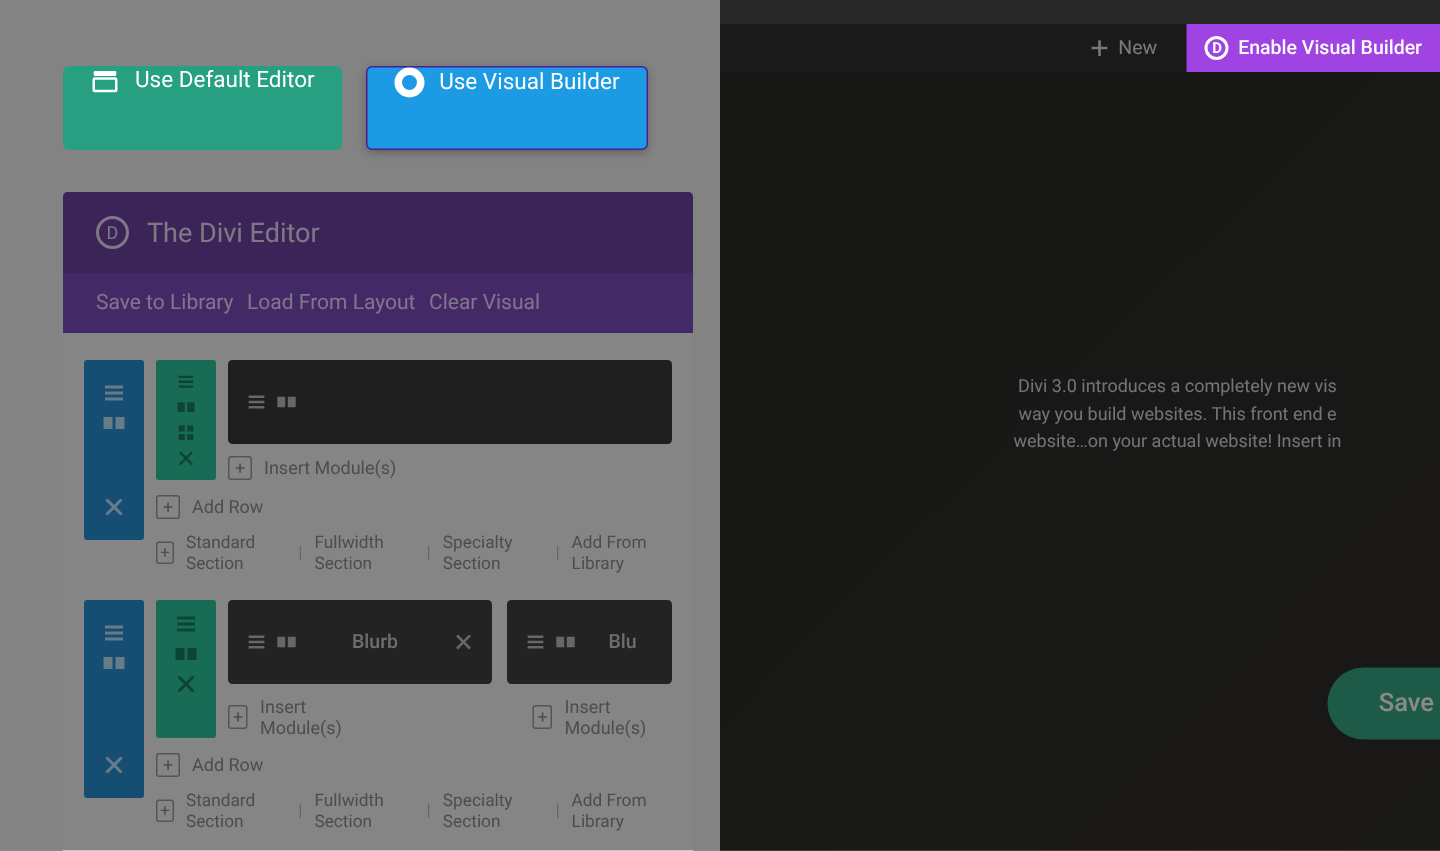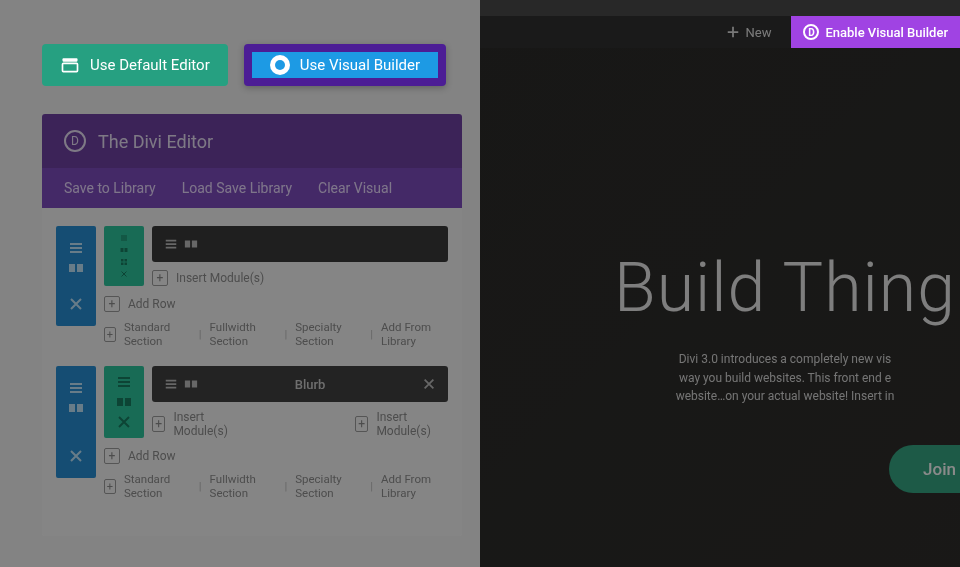--- a/index.html
+++ b/index.html
@@ -14,40 +14,40 @@
 .tb-enable{background:#a043e3;color:#fff;padding:0 12px;font-weight:500}
 .tb-enable .circ{width:16px;height:16px;border:2px solid #fff;border-radius:50%;display:flex;align-items:center;justify-content:center;font-size:10px;font-weight:700}
 .hero{padding:200px 0 0 130px;text-align:center}
 .hero h1{font-size:68px;font-weight:300;color:#e9e9e9;letter-spacing:1px;margin-bottom:22px;white-space:nowrap}
 .hero p{font-size:12px;line-height:1.55;color:#d6d6d6;white-space:nowrap}
 .join{position:absolute;right:-30px;bottom:90px;background:#2ea37f;color:#fff;border-radius:28px;padding:14px 34px;font-size:17px;font-weight:500}
 
 
 .editor{position:absolute;left:0;top:0;width:480px;height:567px;background:#f1f1f1;padding:44px 18px 18px 42px}
 .topbtns{display:flex;gap:16px;margin-bottom:28px}
-.btn{display:flex;align-items:center;gap:10px;height:42px;border-radius:4px;padding:0 18px;font-size:15px;color:#fff;border:none}
+.btn{display:flex;gap:10px;height:56px;border-radius:4px;padding:0 18px;font-size:15px;color:#fff;border:none}
 .btn svg{width:20px;height:20px;fill:#fff}
 .btn-green{background:#26a081}
-.btn-blue{background:#1d9ae4;border:8px solid #4c1d95;box-shadow:0 2px 6px rgba(0,0,0,.25)}
+.btn-blue{background:#1d9ae4;border:1px solid #4c1d95;box-shadow:0 2px 6px rgba(0,0,0,.25)}
 .btn-blue .eye{width:20px;height:20px;background:#fff;border-radius:50%;position:relative}
 .btn-blue .eye:before{content:"";position:absolute;left:5px;top:5px;width:10px;height:10px;border-radius:50%;background:#1d9ae4}
 .panel{background:#fff;border-radius:3px;overflow:hidden}
 .ph{background:#6a3aa0;color:#e8dff5;padding:16px 22px;display:flex;align-items:center;gap:12px;font-size:18px}
 .ph .dlogo{width:22px;height:22px;border:2px solid #e8dff5;border-radius:50%;display:flex;align-items:center;justify-content:center;font-size:12px}
-.pactions{background:#7a45bd;display:flex;gap:26px;padding:12px 22px;color:#e9d8ff;font-size:14px}
+.pactions{background:#7a45bd;display:flex;gap:9px;padding:12px 22px;color:#e9d8ff;font-size:14px}
 .pbody{background:#f6f6f6;padding:18px 14px}
 
 .section{position:relative;padding-left:48px;margin-bottom:18px}
 .bluecol{position:absolute;left:0;top:0;bottom:22px;width:40px;background:#1f8bd4;border-radius:2px;display:flex;flex-direction:column;align-items:center;justify-content:space-between;padding:10px 0}
 .bluecol .top svg,.bluecol .bot svg{width:16px;height:16px;fill:#bfe4fb;display:block;margin:4px auto}
 .rowblock{position:relative;padding-left:48px}
 .tealcol{position:absolute;left:0;top:0;bottom:0;width:40px;background:#26c49a;border-radius:2px;display:flex;flex-direction:column;align-items:center;padding:8px 0;gap:4px}
 .tealcol svg{width:16px;height:16px;fill:#117a5d;display:block}
 .modrow{display:flex;gap:10px}
-.mod{flex:1;height:36px;background:#3a3a3a;border-radius:3px;color:#c9c9c9;display:flex;align-items:center;gap:10px;padding:0 12px;font-size:13px}
+.mod{flex:1;height:56px;background:#3a3a3a;border-radius:3px;color:#c9c9c9;display:flex;align-items:center;gap:10px;padding:0 12px;font-size:13px}
 .mod.dark{background:#333}
 .mod .icons{display:flex;gap:6px}
 .mod .icons svg{width:14px;height:14px;fill:#bdbdbd}
 .mod .lbl{flex:1;text-align:center;font-weight:500}
 .mod .x{width:14px;height:14px}
 .insmod{display:flex;align-items:center;gap:8px;margin-top:8px;color:#8a8a8a;font-size:12px}
 .insmod .sq{width:16px;height:16px;border:1px solid #999;border-radius:2px;display:flex;align-items:center;justify-content:center;font-size:12px;color:#888}
 .addrow{display:flex;align-items:center;gap:8px;margin-top:10px;color:#8a8a8a;font-size:12px}
 .addrow .sq{width:16px;height:16px;border:1px solid #999;border-radius:2px;display:flex;align-items:center;justify-content:center;font-size:12px;color:#888}
 .secfoot{display:flex;align-items:center;gap:8px;color:#8a8a8a;font-size:11.5px;margin-top:8px}
@@ -73,26 +73,25 @@
             <path d="M7 2h2v5h5v2H9v5H7V9H2V7h5z"></path>
           </svg>
         <span>New</span>
       </div>
       <div class="tb-item tb-enable">
         <span class="circ">D</span>
         <span>Enable Visual Builder</span>
       </div>
     </div>
     <div class="hero">
-      <h1>Build Thing</h1>
       <p>Divi 3.0 introduces a completely new vis</p>
       <p>way you build websites. This front end e</p>
       <p>website…on your actual website! Insert in</p>
     </div>
-    <div class="join"><span>Join</span></div>
+    <div class="join"><span>Save</span></div>
   </div>
 
   <div class="editor">
     <div class="topbtns">
       <button class="btn btn-green">
         <svg viewBox="0 0 24 24">
             <rect x="3" y="4" width="18" height="4" rx="1"></rect>
             <rect x="3" y="10" width="18" height="10" rx="1" fill="none" stroke="#fff" stroke-width="2"></rect>
           </svg>
         <span>Use Default Editor</span>
@@ -103,21 +102,21 @@
       </button>
     </div>
 
     <div class="panel">
       <div class="ph">
         <span class="dlogo">D</span>
         <span>The Divi Editor</span>
       </div>
       <div class="pactions">
         <span>Save to Library</span>
-        <span>Load Save Library</span>
+        <span>Load From Layout</span>
         <span>Clear Visual</span>
       </div>
       <div class="pbody">
 
         <div class="section">
           <div class="bluecol">
             <div class="top">
               <svg viewBox="0 0 16 16">
                   <path d="M2 3h12v2H2zM2 7h12v2H2zM2 11h12v2H2z"></path>
                 </svg>
@@ -226,20 +225,32 @@
                     </svg>
                   <svg viewBox="0 0 16 16">
                       <rect x="1" y="4" width="6" height="8"></rect>
                       <rect x="9" y="4" width="6" height="8"></rect>
                     </svg>
                 </div>
                 <span class="lbl">Blurb</span>
                 <svg class="x" viewBox="0 0 16 16">
                     <path d="M3 3l10 10M13 3L3 13" stroke="#bdbdbd" stroke-width="2" fill="none"></path>
                   </svg>
+              </div>
+              <div class="mod" style="flex:0 0 110px">
+                <div class="icons">
+                  <svg viewBox="0 0 16 16">
+                      <path d="M2 3h12v2H2zM2 7h12v2H2zM2 11h12v2H2z"></path>
+                    </svg>
+                  <svg viewBox="0 0 16 16">
+                      <rect x="1" y="4" width="6" height="8"></rect>
+                      <rect x="9" y="4" width="6" height="8"></rect>
+                    </svg>
+                </div>
+                <span class="lbl">Blu</span>
               </div>
             </div>
             <div class="insmod" style="display:flex;gap:110px">
               <span style="display:flex;gap:8px;align-items:center">
                 <span class="sq">+</span>
                 <span>Insert Module(s)</span>
               </span>
               <span style="display:flex;gap:8px;align-items:center">
                 <span class="sq">+</span>
                 <span>Insert Module(s)</span>

